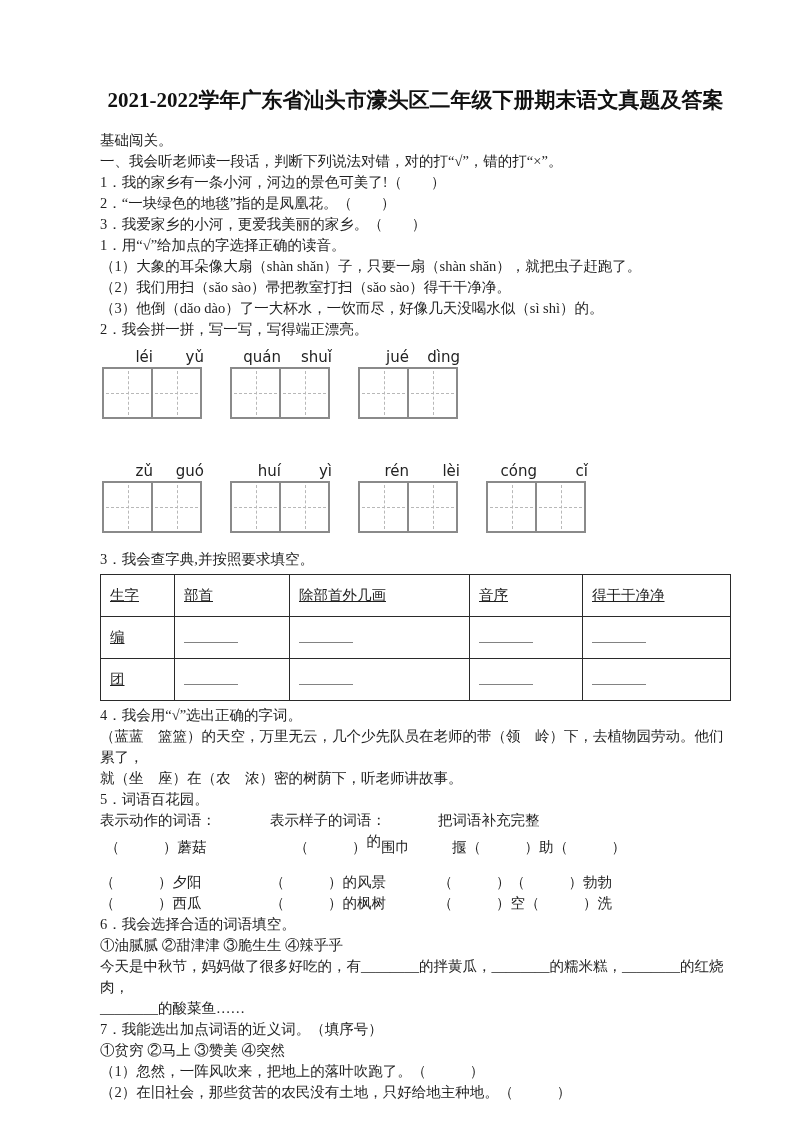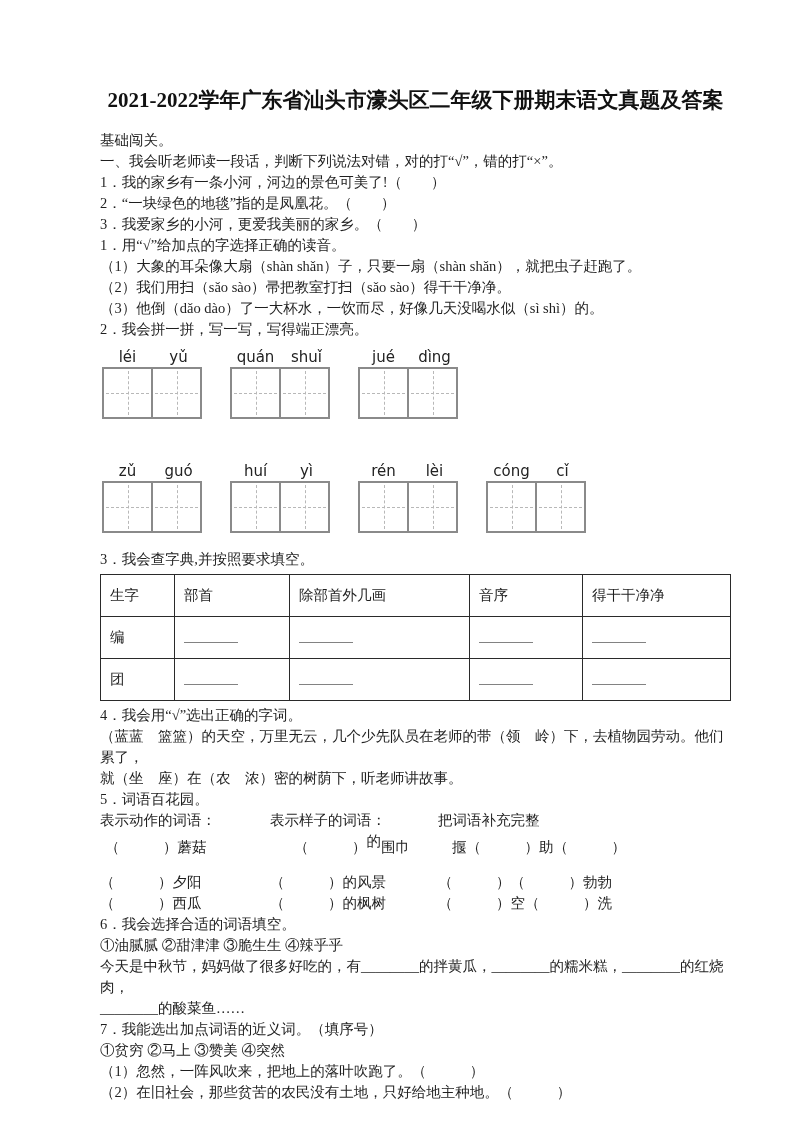--- a/index.html
+++ b/index.html
@@ -12,39 +12,39 @@
     font-size:21px; font-weight:bold; line-height:32px; text-align:center;
     margin:0 0 14px 0; color:#111;
   }
   .line { font-size:14.5px; line-height:21px; white-space:pre-wrap; }
 
   
   .py-row { display:flex; gap:26px; margin-left:2px; }
   .py-row.first  { margin-top:7px; }
   .py-row.second { margin-top:42px; }
   .py-labels { display:flex; font-family:"DejaVu Sans","Liberation Sans",sans-serif; font-size:15px; line-height:20px; color:#222; }
-  .py-labels span { width:51px; text-align:center; }
+  .py-labels span { width:51px; text-align:right; }
   .tzg { display:flex; border:2px solid #8a8a8a; width:max-content; background:#fff; }
   .tzg .cell { width:47px; height:48px; position:relative; }
   .tzg .cell + .cell { border-left:2px solid #8a8a8a; }
   .tzg .cell::before {
     content:""; position:absolute; left:50%; top:2px; bottom:2px;
     border-left:1px dashed #b8b8b8;
   }
   .tzg .cell::after {
     content:""; position:absolute; top:50%; left:2px; right:2px;
     border-top:1px dashed #b8b8b8;
   }
 
   
   .q3-heading { margin-top:16px; }
   table.dict { border-collapse:collapse; width:100%; margin-top:4px; table-layout:fixed; }
   table.dict td {
     border:1px solid #2a2a2a; font-size:14.5px; height:41px;
-    padding:0 4px 0 9px; vertical-align:middle; color:#1f1f1f;
+    padding:0 4px 0 9px; vertical-align:middle; color:#1f1f1f;text-decoration:underline;
   }
   .blank-line { display:inline-block; width:54px; height:13px; border-bottom:1px solid #828282; }
 
   
   .wg-row { display:flex; font-size:14.5px; line-height:21px; }
   .wg-c1 { width:170px; box-sizing:border-box; }
   .wg-c2 { width:168px; box-sizing:border-box; }
   .wg-c3 { flex:1; box-sizing:border-box; }
   .wg-row.rowA { margin-top:6px; margin-bottom:14px; }
   .wg-row.rowA .wg-c1 { padding-left:5px; }

